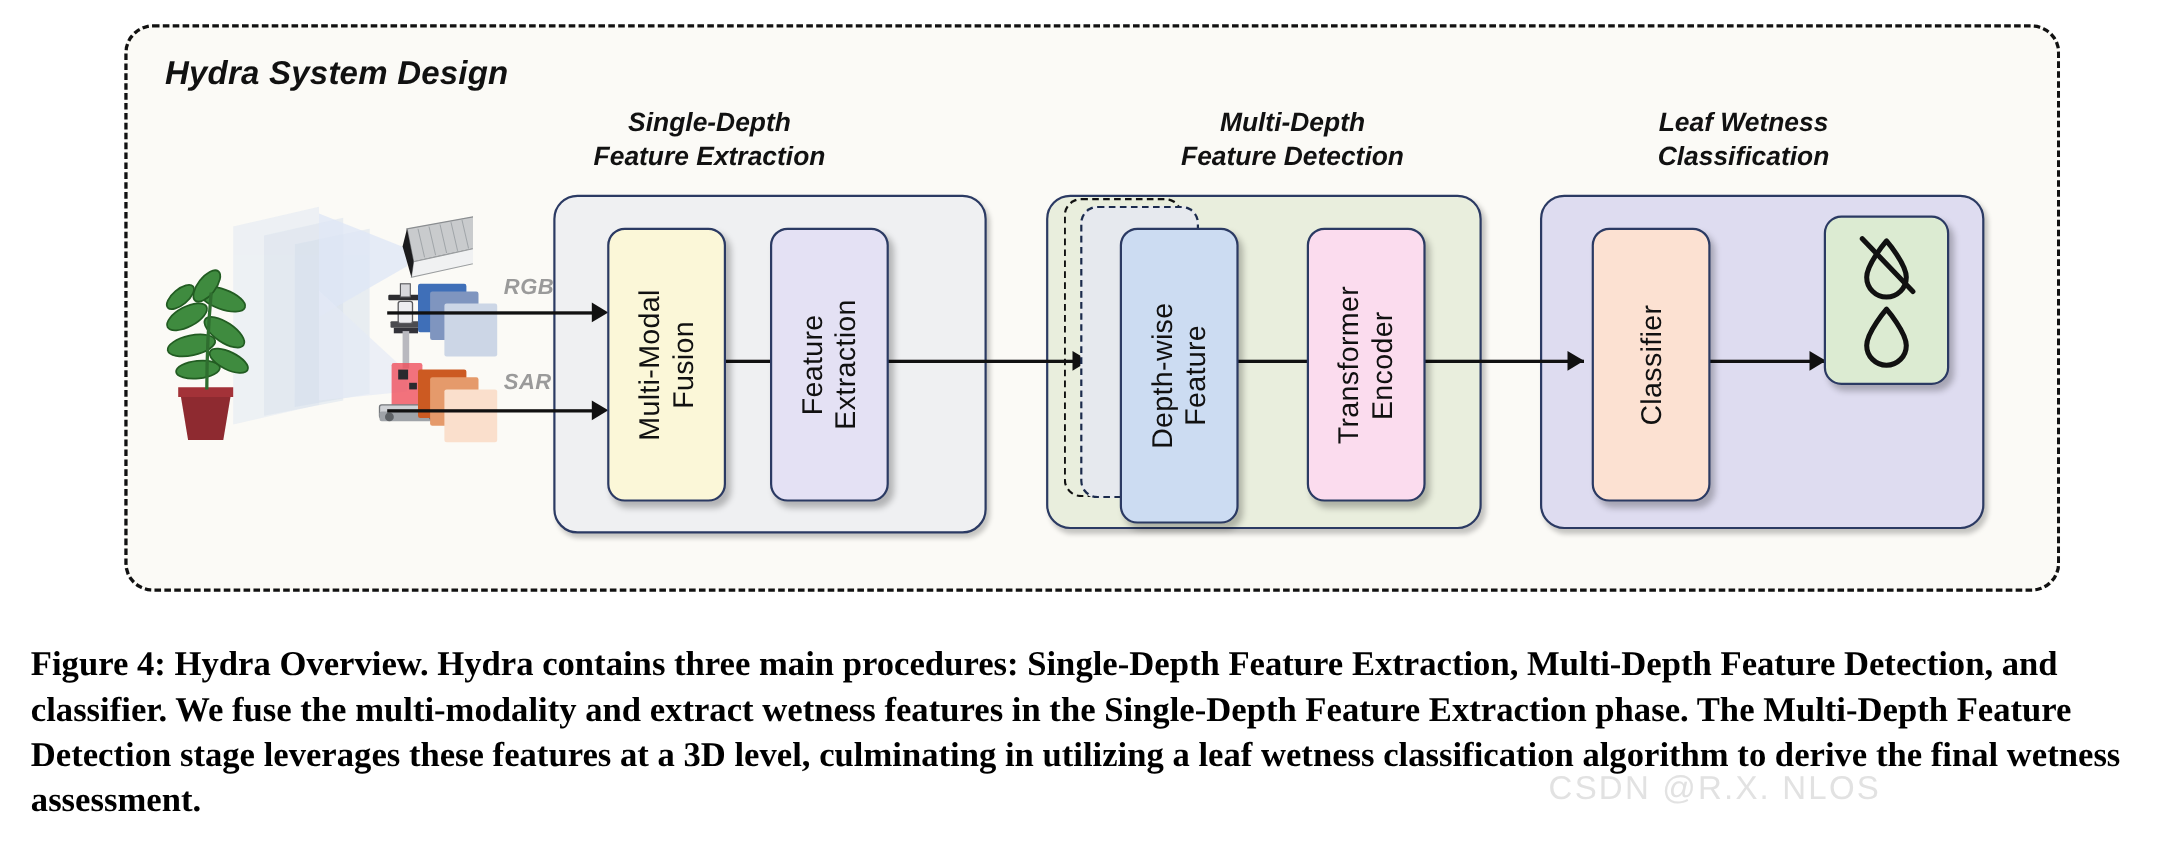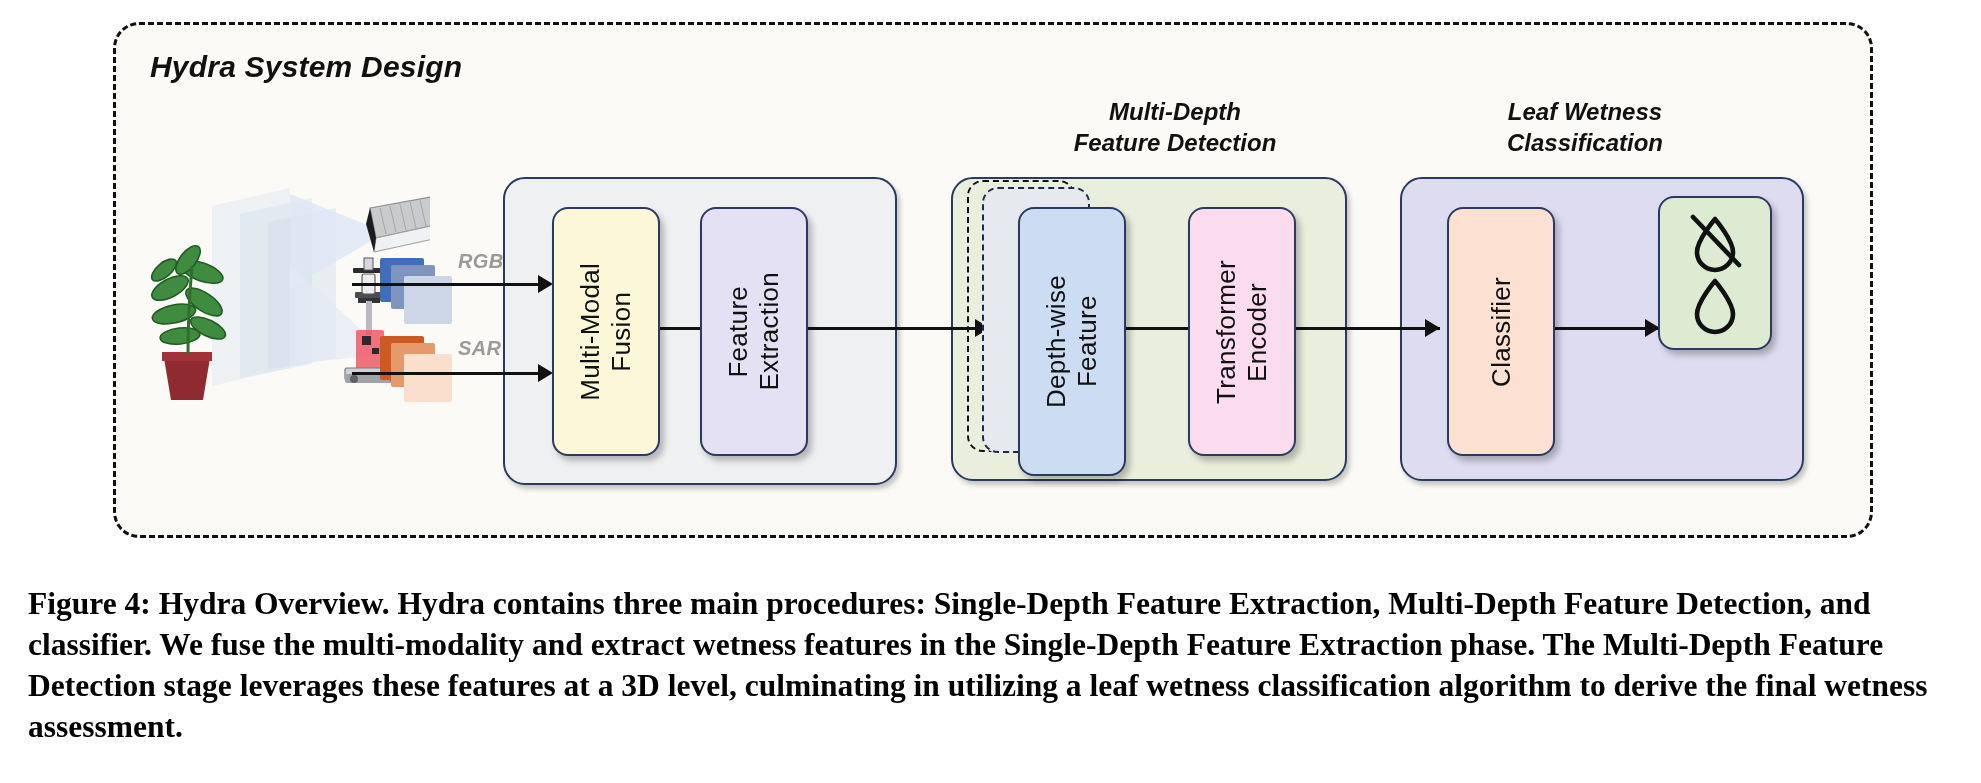--- a/index.html
+++ b/index.html
@@ -168,20 +168,22 @@
     <i style="left:0px; top:0px; width:44px;height:44px;background:#cc5a22;"></i>
     <i style="left:11px;top:7px; width:44px;height:44px;background:#e59a6b;"></i>
     <i style="left:24px;top:18px;width:48px;height:48px;background:#fadfcc;"></i>
   </div>
   <div class="lbl" style="left:458px;top:337px;">SAR</div>
 
   <div class="stage-box" id="stage1"></div>
   <div class="stage-box" id="stage2"></div>
   <div class="stage-box" id="stage3"></div>
 
+  <div class="stage-title" id="title-s1">Single-Depth
+Feature Extraction</div>
   <div class="stage-title" id="title-s2">Multi-Depth
 Feature Detection</div>
   <div class="stage-title" id="title-s3">Leaf Wetness
 Classification</div>
 
   <div class="conn hline" style="left:352px;top:283px;width:188px;"></div>
   <div class="arrowhead" style="left:538px;top:275px;"></div>
 
   <div class="conn hline" style="left:352px;top:372px;width:188px;"></div>
   <div class="arrowhead" style="left:538px;top:364px;"></div>
@@ -230,14 +232,15 @@
         <line x1="24" y1="10" x2="70" y2="58"></line>
       </g>
 
       <g fill="none" stroke="#111" stroke-width="4.6" stroke-linejoin="round" stroke-linecap="round">
         <path d="M46,74 C46,74 28,95 28,107 a18,18 0 0 0 36,0 C64,95 46,74 46,74 Z"></path>
       </g>
     </svg>
   </div>
 
   <div class="caption">Figure 4: Hydra Overview. Hydra contains three main procedures: Single-Depth Feature Extraction, Multi-Depth Feature Detection, and classifier. We fuse the multi-modality and extract wetness features in the Single-Depth Feature Extraction phase. The Multi-Depth Feature Detection stage leverages these features at a 3D level, culminating in utilizing a leaf wetness classification algorithm to derive the final wetness assessment.</div>
+  <div class="watermark">CSDN @R.X. NLOS</div>
 
 </div>
 
 </body></html>

